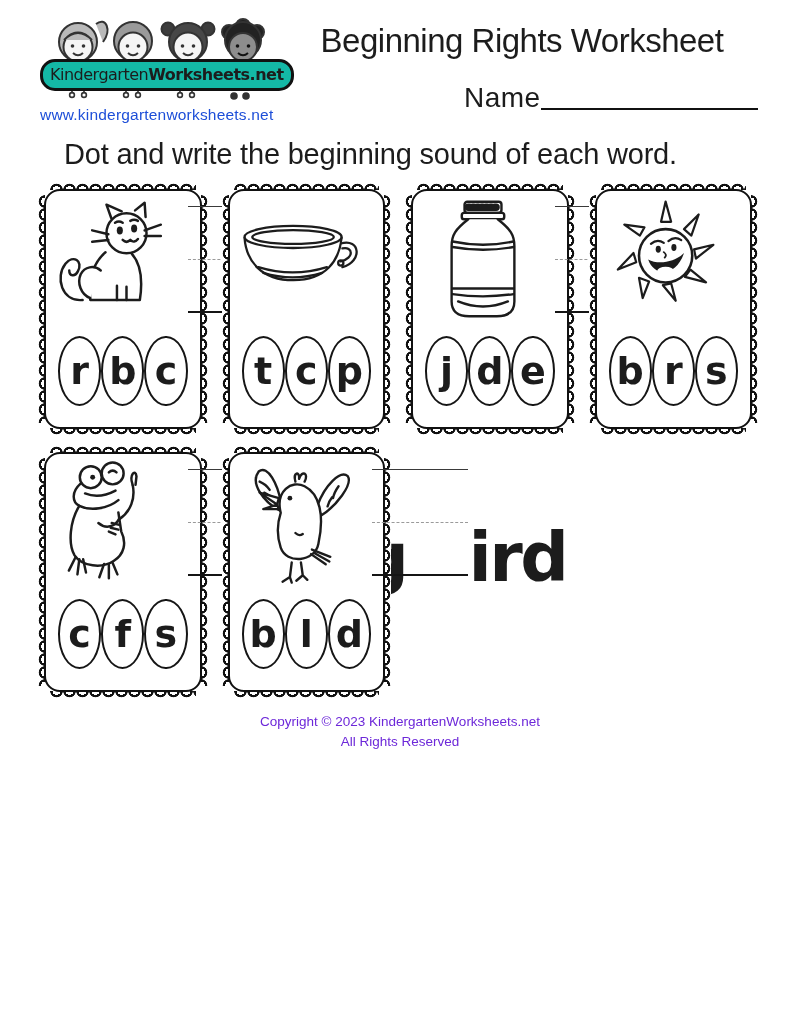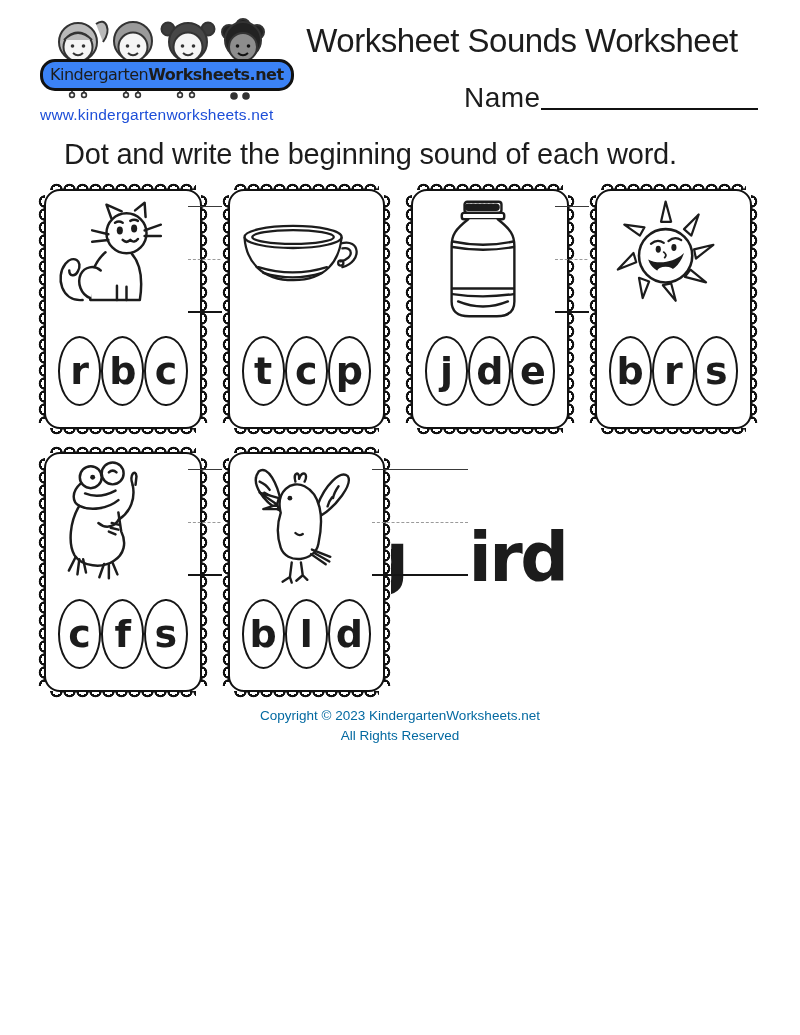--- a/index.html
+++ b/index.html
@@ -5,21 +5,21 @@
   html,body{margin:0;padding:0;background:#fff;}
   .page{
     position:relative;width:800px;height:1035px;background:#fff;overflow:hidden;
     font-family:"Liberation Sans",sans-serif;color:#1c1c1c;
   }
   
   .header{display:flex;align-items:flex-start;padding:14px 42px 0 40px;}
   .logo-block{width:256px;flex:none;}
   .kids-svg{display:block;margin:0 0 -13px 8px;}
   .banner{
-    display:inline-block;position:relative;z-index:2;background:#3b82f6;
+    display:inline-block;position:relative;z-index:2;background:#14b8a6;
     border:3px solid #111;border-radius:15px;padding:3px 7px 4px;
     font-family:"DejaVu Sans",sans-serif;font-size:16px;letter-spacing:-0.5px;white-space:nowrap;
   }
   .banner .reg{font-weight:400;}
   .banner b{font-weight:800;}
   .hands-svg{display:block;margin:-1px 0 0 14px;}
   .site-url{color:#1d4ed8;font-size:15.5px;margin-top:3px;letter-spacing:0.2px;}
   .right-block{flex:1;padding-top:8px;min-width:0;}
   .title{font-size:33px;font-weight:500;text-align:center;letter-spacing:-0.5px;margin-right:10px;white-space:nowrap;}
   .name-row{display:flex;margin-top:22px;padding-left:168px;}
@@ -53,21 +53,21 @@
     font-family:"DejaVu Sans",sans-serif;font-weight:bold;font-size:68px;line-height:1;
     letter-spacing:-2.5px;margin-bottom:-16px;margin-left:1px;white-space:nowrap;
   }
   .choices{flex:0 0 96px;display:flex;justify-content:space-evenly;align-items:center;padding:0 4px 4px;}
   .circle{
     width:66px;height:66px;border:2.5px solid #151515;border-radius:50%;background:#fff;
     display:flex;align-items:center;justify-content:center;
     font-family:"DejaVu Sans",sans-serif;font-weight:700;font-size:38px;
   }
   
-  .footer{text-align:center;margin-top:8px;font-size:13.5px;color:#0369a1;line-height:1.45;}
+  .footer{text-align:center;margin-top:14px;font-size:13.5px;color:#6d28d9;line-height:1.45;}
 </style>
 </head>
 <body>
 
 <div class="page">
 
   <div class="header">
     <div class="logo-block">
       <svg class="kids-svg" width="224" height="58" viewBox="0 0 224 58">
         <g stroke="#333" stroke-width="2" fill="none">
@@ -112,21 +112,21 @@
           <circle cx="126" cy="5" r="2.4"></circle>
             <circle cx="138" cy="5" r="2.4"></circle>
           <path d="M126,2 l0,-2 M138,2 l0,-2"></path>
           <circle cx="180" cy="6" r="3" fill="#333"></circle>
             <circle cx="192" cy="6" r="3" fill="#333"></circle>
         </g>
       </svg>
       <div class="site-url">www.kindergartenworksheets.net</div>
     </div>
     <div class="right-block">
-      <div class="title">Worksheet Sounds Worksheet</div>
+      <div class="title">Beginning Rights Worksheet</div>
       <div class="name-row">
         <span class="name-label">Name</span>
         <span class="name-line"></span>
       </div>
     </div>
   </div>
 
   <div class="instruction">Dot and write the beginning sound of each word.</div>
 
   <div class="grid">

